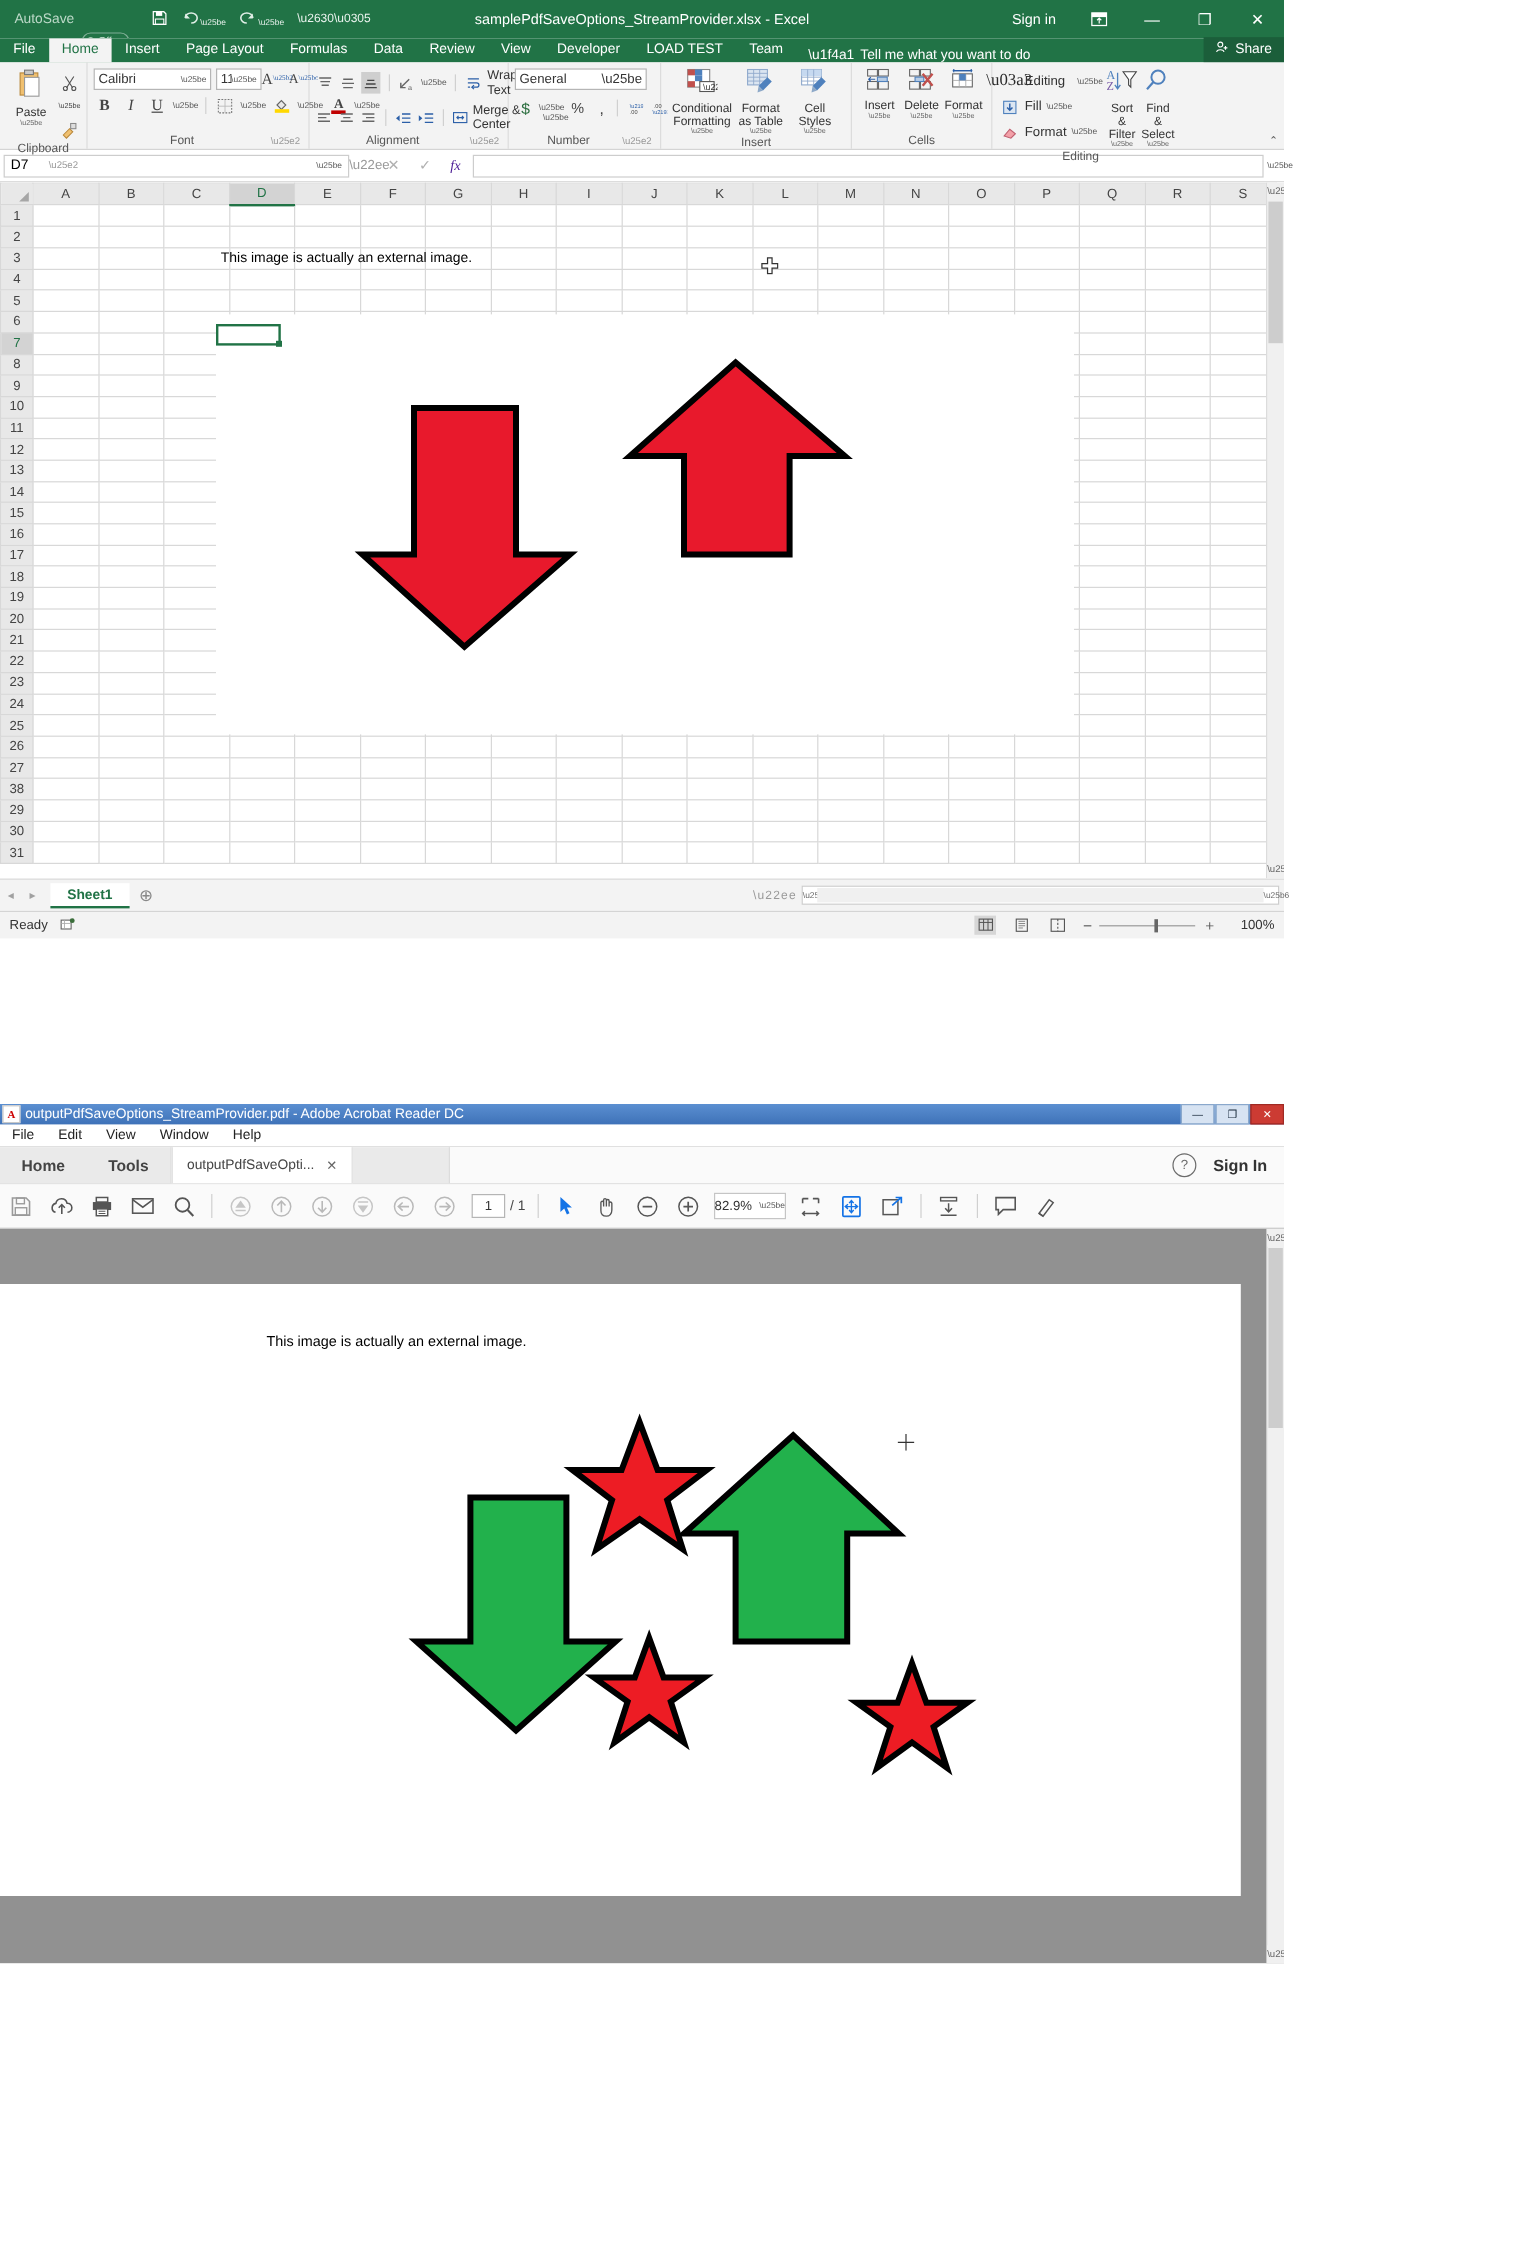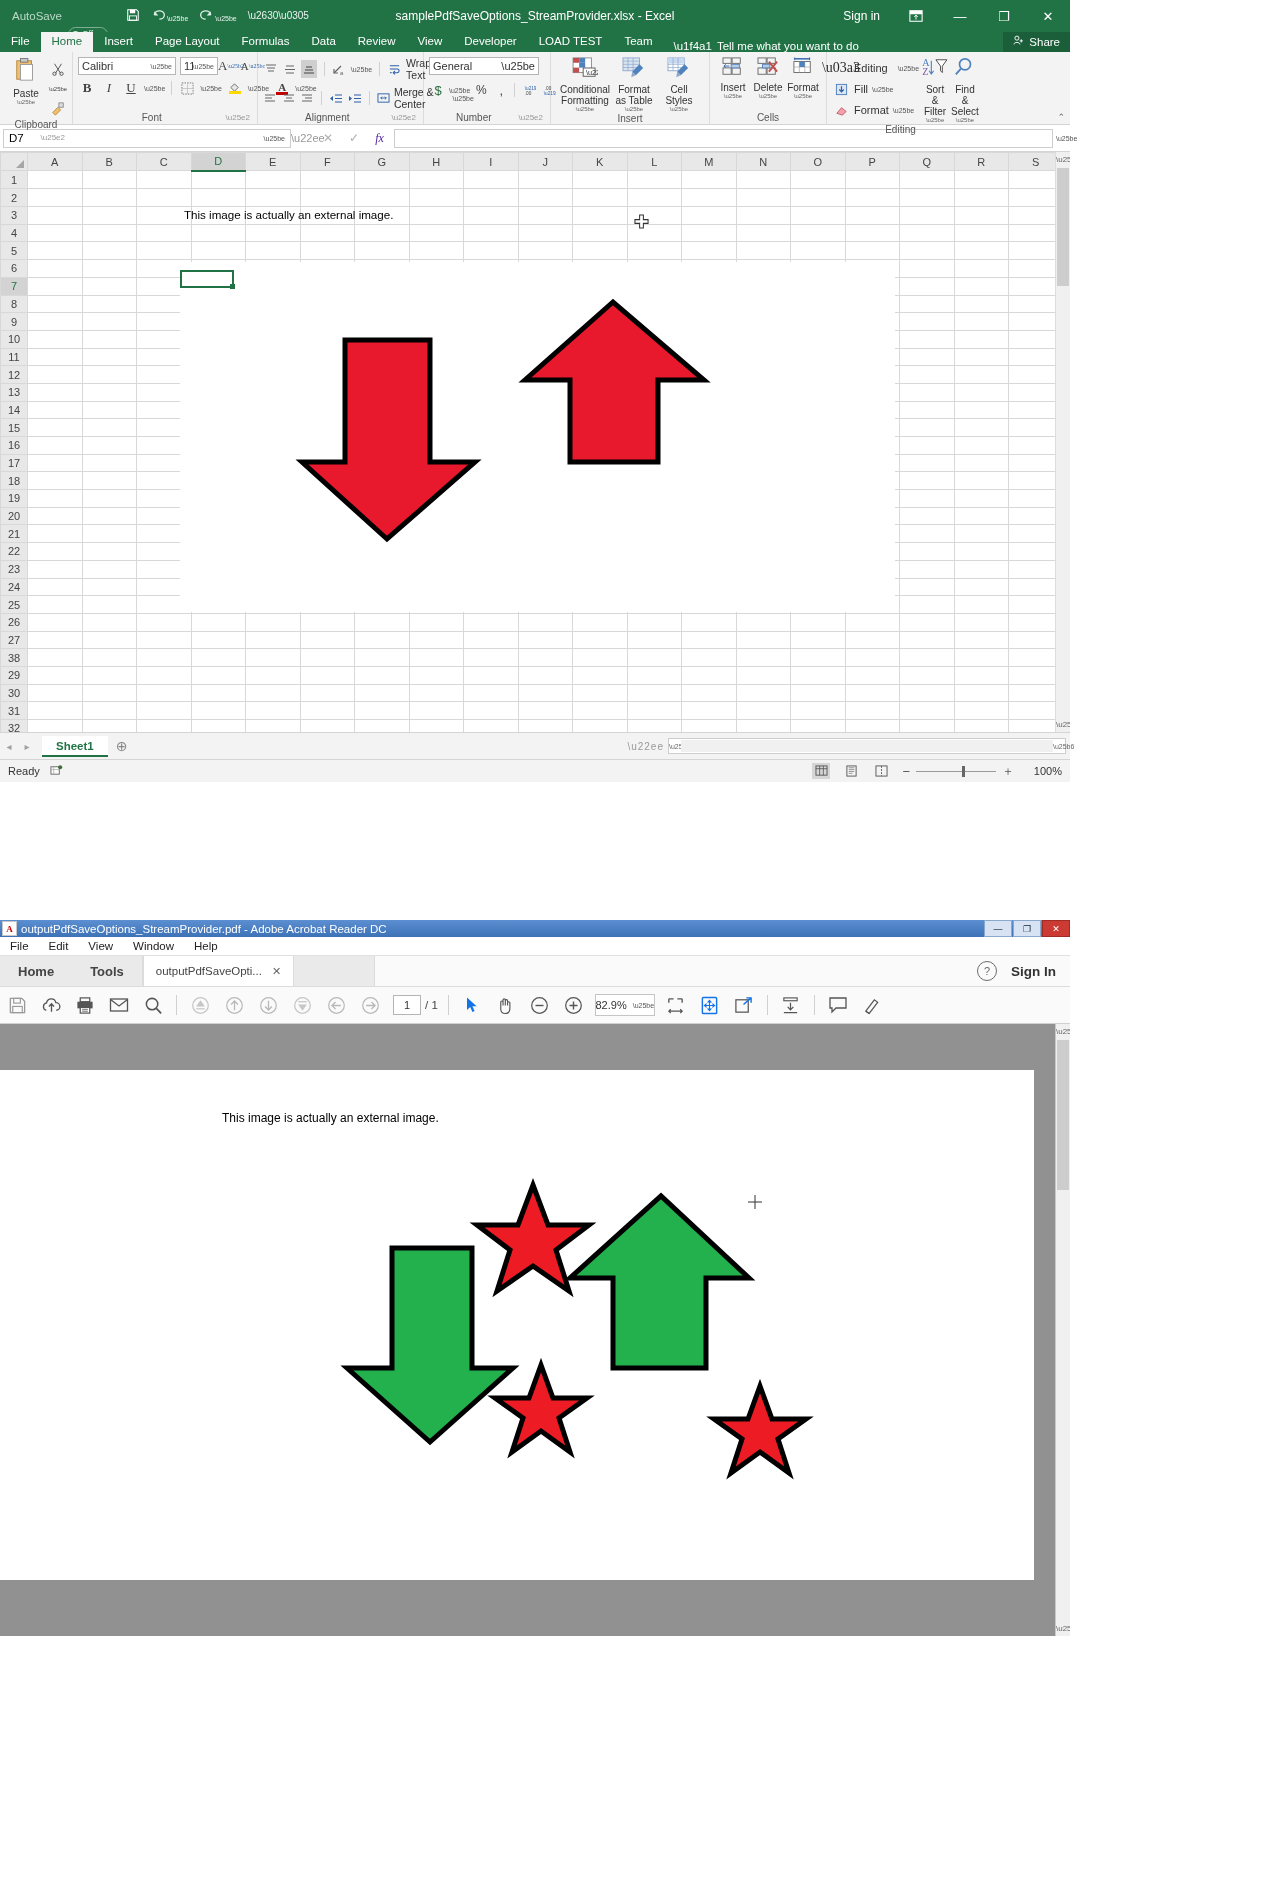--- a/index.html
+++ b/index.html
@@ -1280,42 +1280,20 @@
               <td class="cell"></td>
               <td class="cell"></td>
               <td class="cell"></td>
               <td class="cell"></td>
               <td class="cell"></td>
               <td class="cell"></td>
               <td class="cell"></td>
               <td class="cell"></td>
               <td class="cell"></td>
             </tr>
-            <tr>
-              <td class="rowh">32</td>
-              <td class="cell"></td>
-              <td class="cell"></td>
-              <td class="cell"></td>
-              <td class="cell"></td>
-              <td class="cell"></td>
-              <td class="cell"></td>
-              <td class="cell"></td>
-              <td class="cell"></td>
-              <td class="cell"></td>
-              <td class="cell"></td>
-              <td class="cell"></td>
-              <td class="cell"></td>
-              <td class="cell"></td>
-              <td class="cell"></td>
-              <td class="cell"></td>
-              <td class="cell"></td>
-              <td class="cell"></td>
-              <td class="cell"></td>
-              <td class="cell"></td>
-            </tr>
           </tbody>
       </table>
 
       <div class="picture" style="left:180px;top:110px;width:715px;height:350px;">
         <svg width="715" height="350" viewBox="0 0 715 350">
           <g>
             <path d="M165 78 L250 78 L250 200 L295 200 L207 277 L122 200 L165 200 z" fill="#e8192c" stroke="#000" stroke-width="5" stroke-linejoin="miter"></path>
           </g>
           <g>
             <path d="M390 200 L390 118 L345 118 L433 40 L524 118 L478 118 L478 200 z" fill="#e8192c" stroke="#000" stroke-width="5" stroke-linejoin="miter"></path>

